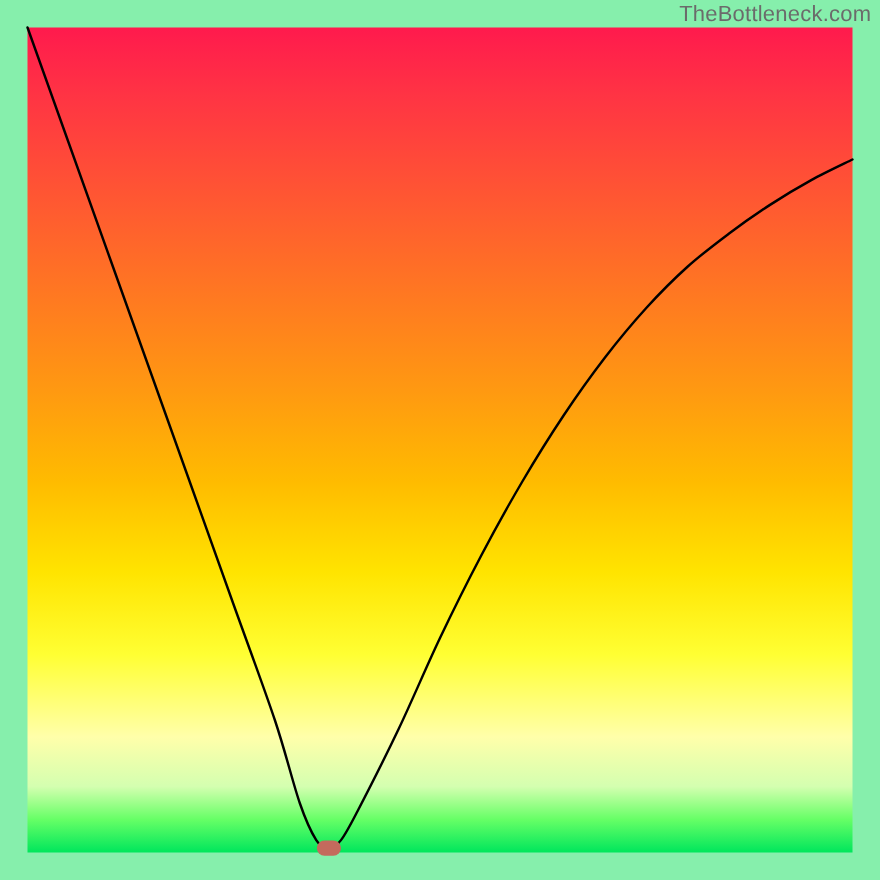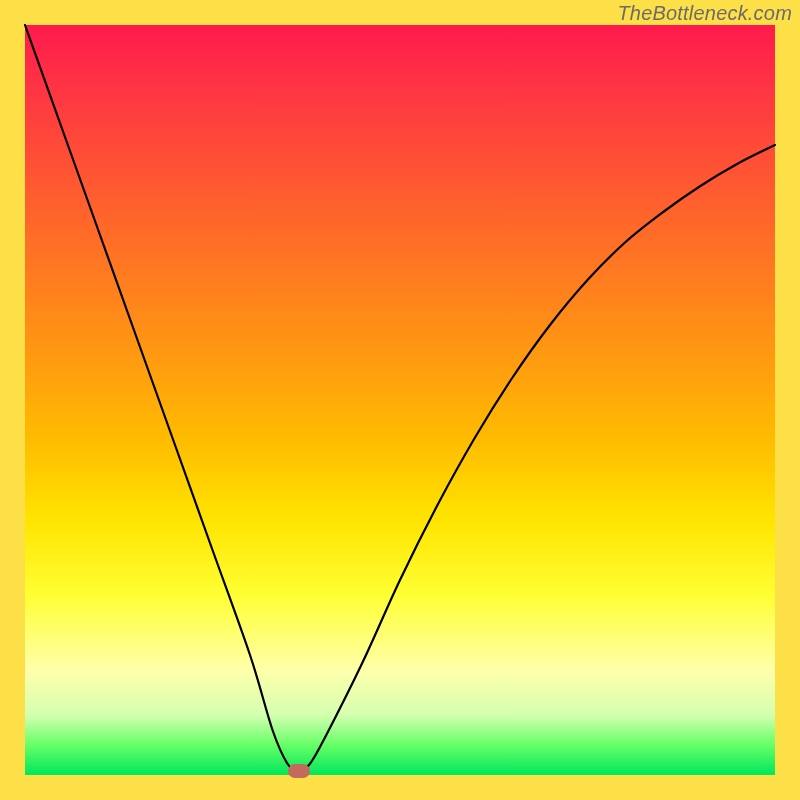--- a/index.html
+++ b/index.html
@@ -1,22 +1,21 @@
 <!DOCTYPE html>
 <html><head>
 <meta charset="utf-8">
 <style>
   * { margin: 0; padding: 0; box-sizing: border-box; }
   html, body { width: 800px; height: 800px; overflow: hidden; background: #000; }
   .frame {
     position: relative;
     width: 800px;
     height: 800px;
-    background: #fde047;
-    font-style: italic;
+    background: #86efac;
   }
   .plot-area {
     position: absolute;
     left: 25px;
     top: 25px;
     width: 750px;
     height: 750px;
     background: linear-gradient(
       to bottom,
       #ff1a4d 0%,

